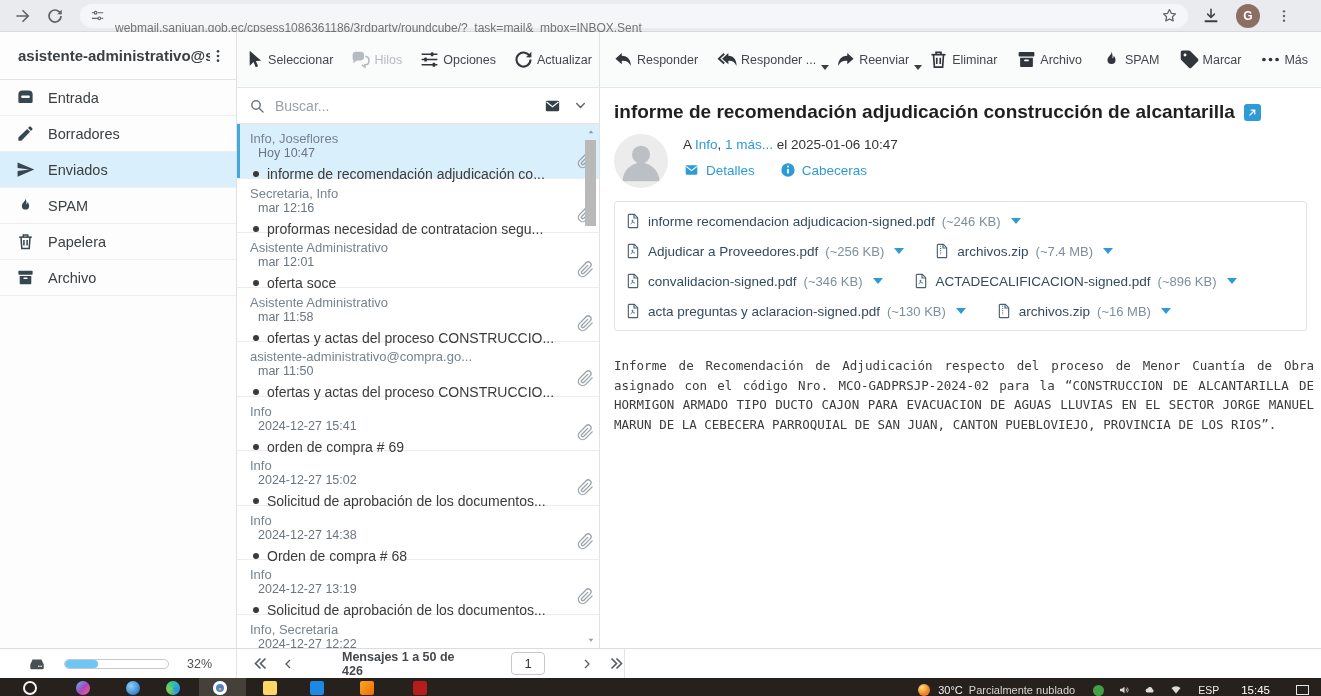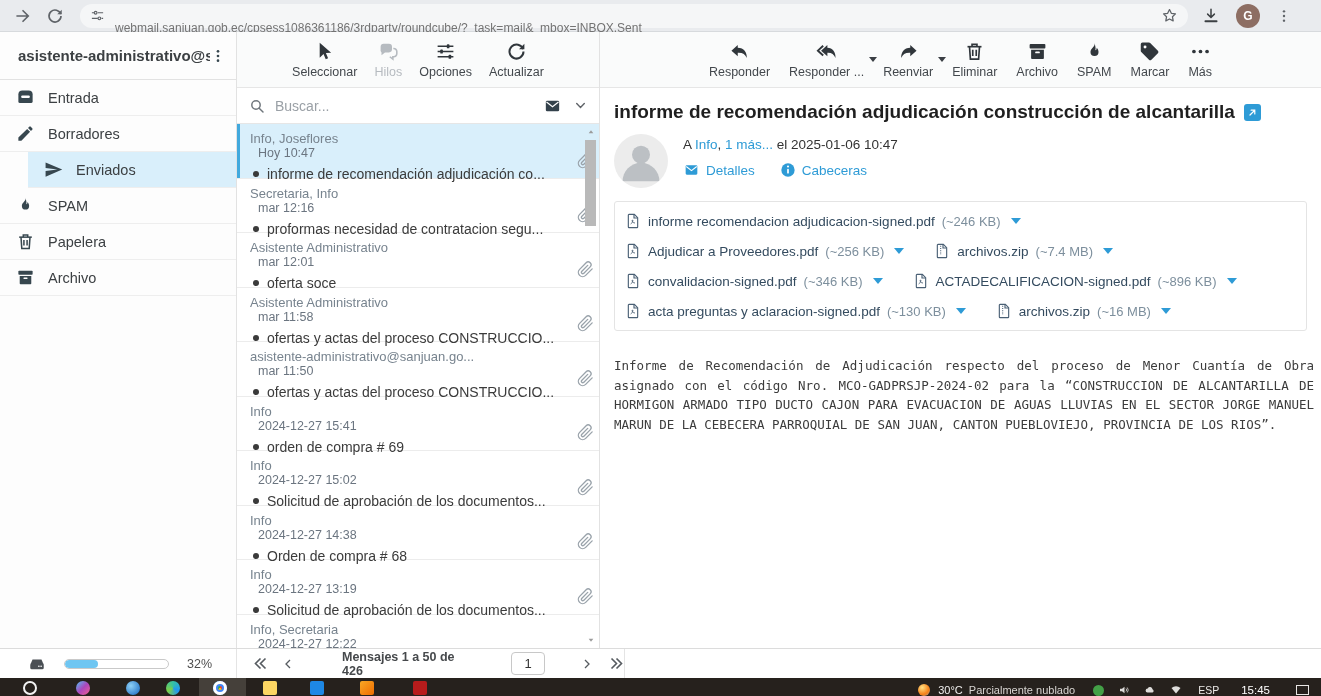--- a/index.html
+++ b/index.html
@@ -32,27 +32,27 @@
   .sidebar { width:237px; border-right:1px solid #e2e2e2; background:#fdfdfd; }
   .acct-row { height:48px; display:flex; align-items:center; padding:0 10px 0 18px;
     border-bottom:1px solid #e2e2e2; }
   .acct-name { font-size:15px; font-weight:bold; color:#3c4043; flex:1;
     white-space:nowrap; overflow:hidden; }
   .acct-kebab { width:16px; height:16px; color:#37474f; }
   .folder { height:36px; display:flex; align-items:center; gap:13px; padding:0 16px;
     border-bottom:1px solid #eeeeee; cursor:default; }
   .folder .ic { width:19px; height:19px; color:#37474f; }
   .folder span.lbl { font-size:14.5px; color:#3c4043; }
-  .folder.selected { background:#d9effb;margin-left:28px; }
+  .folder.selected { background:#d9effb; }
 
   
   .listcol { width:363px; border-right:1px solid #e2e2e2; display:flex; flex-direction:column; position:relative; }
   .list-toolbar { height:56px; background:#fafbfb; border-bottom:1px solid #e6e6e6;
     display:flex; justify-content:center; align-items:center; gap:13px; }
-  .tbtn { display:flex; flex-direction:column; align-items:center; gap:3px; position:relative; padding:0 2px; }
+  .tbtn { display:flex; flex-direction:row; align-items:center; gap:3px; position:relative; padding:0 2px; }
   .tbtn .ic { width:21px; height:21px; color:#30363b; }
   .tbtn .tlbl { font-size:12.5px; color:#43484d; white-space:nowrap; }
   .tbtn.disabled .ic, .tbtn.disabled .tlbl { color:#b6bbc0; }
   .tbtn .caret { position:absolute; right:-11px; top:16px; width:0; height:0;
     border-left:4px solid transparent; border-right:4px solid transparent; border-top:5px solid #3a3f44; }
   .searchrow { height:36px; display:flex; align-items:center; padding:0 12px; border-bottom:1px solid #e6e6e6; background:#fff; }
   .searchrow .mag { width:16px; height:16px; color:#6f767c; }
   .search-input { border:0; outline:0; background:transparent; flex:1; margin-left:10px;
     font-size:14px; color:#701a75; font-family:"Liberation Sans",sans-serif; }
   .search-input::placeholder { color:#9aa0a6; }
@@ -393,21 +393,21 @@
           </div>
           <span class="ic clip">
             <svg viewBox="0 0 24 24" xmlns="http://www.w3.org/2000/svg">
               <path d="M21.4 11.1l-9.2 9.2a6 6 0 0 1-8.5-8.5l9.2-9.2a4 4 0 0 1 5.7 5.7l-9.2 9.2a2 2 0 0 1-2.8-2.8l8.5-8.5" fill="none" stroke="currentColor" stroke-width="1.9" stroke-linecap="round"></path>
             </svg>
           </span>
         </div>
 
         <div class="mrow">
           <div class="mline1">
-            <span class="mfrom">asistente-administrativo@sanjuan.go...</span>
+            <span class="mfrom">asistente-administrativo@compra.go...</span>
             <span class="mdate">mar 11:50</span>
           </div>
           <div class="mline2">
             <span class="dot"></span>
             <span class="msub">ofertas y actas del proceso CONSTRUCCIO...</span>
           </div>
           <span class="ic clip">
             <svg viewBox="0 0 24 24" xmlns="http://www.w3.org/2000/svg">
               <path d="M21.4 11.1l-9.2 9.2a6 6 0 0 1-8.5-8.5l9.2-9.2a4 4 0 0 1 5.7 5.7l-9.2 9.2a2 2 0 0 1-2.8-2.8l8.5-8.5" fill="none" stroke="currentColor" stroke-width="1.9" stroke-linecap="round"></path>
             </svg>

